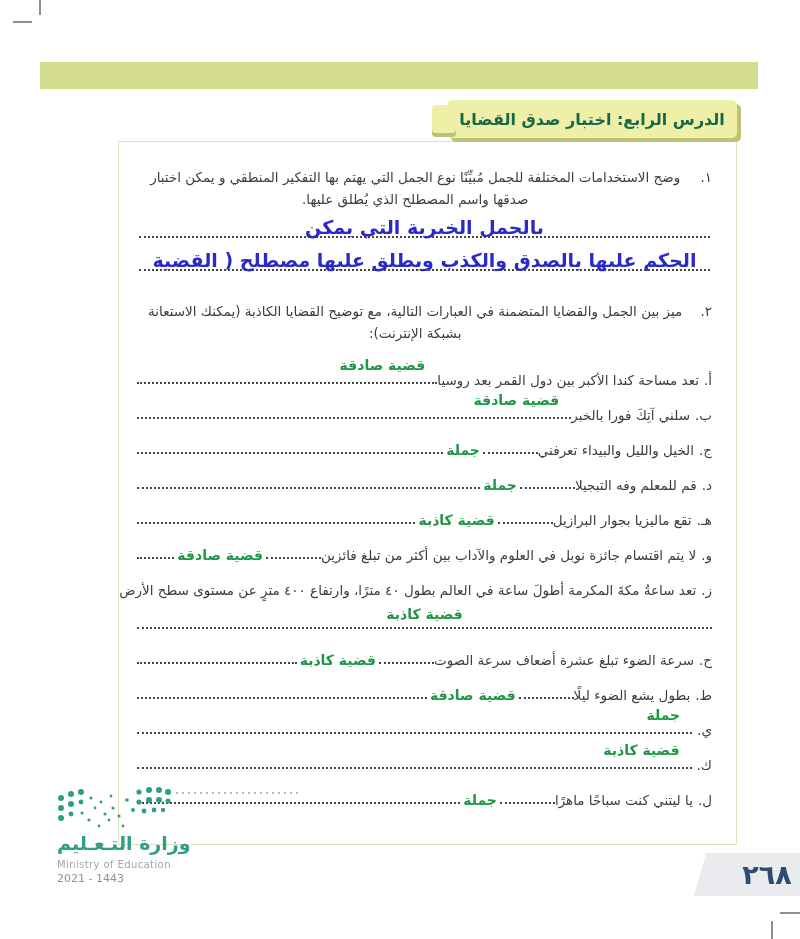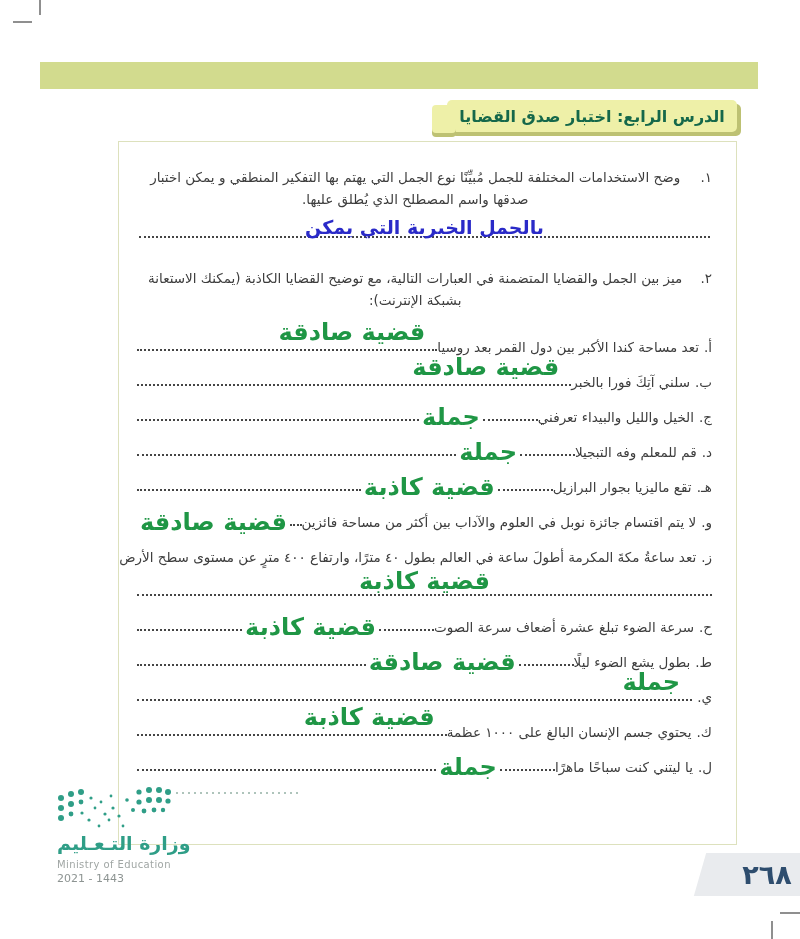--- a/index.html
+++ b/index.html
@@ -6,21 +6,21 @@
   .sheet{
     position:relative;width:800px;height:939px;overflow:hidden;background:#ffffff;
     font-family:"DejaVu Sans","Liberation Sans",sans-serif;
   }
   
   .crop{position:absolute;background:#8f8f8f;}
   
   .green-bar{position:absolute;left:40px;top:62px;width:718px;height:27px;background:var(--bar-green);}
   
   .banner{
-    position:absolute;left:447px;top:100px;width:290px;height:32px;
+    position:absolute;left:447px;top:100px;width:290px;height:38px;
     background:var(--banner-bg);border-radius:5px;box-shadow:4px 4px 0 #bdc173;
     display:flex;align-items:center;justify-content:center;z-index:3;
   }
   .banner::before{
     content:"";position:absolute;left:-15px;top:5px;width:24px;height:28px;
     background:var(--banner-bg);border-radius:4px;box-shadow:0 4px 0 #bdc173;z-index:-1;
   }
   .banner .title{direction:rtl;color:var(--title-green);font-weight:bold;font-size:16px;}
   
   .content-box{
@@ -43,21 +43,21 @@
   
   .items{margin-top:20px;}
   .item-row{
     position:relative;display:flex;align-items:flex-end;direction:rtl;
     color:#3d3d3d;font-size:13.5px;height:24px;margin-bottom:11px;white-space:nowrap;
   }
   .item-label{margin-left:5px;}
   .leader{border-bottom:2px dotted #454545;align-self:flex-end;margin-bottom:4px;height:2px;}
   .leader.before{width:55px;}
   .leader.fill{flex:1 1 auto;position:relative;}
-  .answer{font-weight:bold;color:var(--hw-green);font-size:24px;line-height:20px;}
+  .answer{font-weight:bold;color:var(--hw-green);font-size:14px;line-height:20px;}
   .answer.inline{position:relative;margin:0 3px;bottom:-2px;}
   .answer.raised{position:absolute;right:12px;bottom:7px;}
   .answer.centered{position:absolute;left:50%;transform:translateX(-50%);bottom:3px;}
   
   .logo{position:absolute;left:55px;top:786px;width:300px;height:110px;}
   .logo .wordmark{position:absolute;left:2px;top:46px;color:var(--teal);font-weight:bold;font-size:19px;direction:rtl;}
   .logo .en{position:absolute;left:2px;top:73px;color:#a0a6a4;font-size:10px;letter-spacing:.4px;}
   .logo .year{position:absolute;left:2px;top:86px;color:#8d9492;font-size:11px;}
   
   .badge{
@@ -91,20 +91,26 @@
       <span class="q-number">١.</span>
       <div class="q-text">وضح الاستخدامات المختلفة للجمل مُبيِّنًا نوع الجمل التي يهتم بها التفكير المنطقي و يمكن اختبار صدقها واسم المصطلح الذي يُطلق عليها.</div>
     </div>
 
     <div class="answer-line">
       <span class="leader-abs"></span>
       <div class="hw-content">
         <span class="hw blue">بالجمل الخبرية التي يمكن</span>
       </div>
     </div>
+    <div class="answer-line">
+      <span class="leader-abs"></span>
+      <div class="hw-content">
+        <span class="hw blue">الحكم عليها بالصدق والكذب ويطلق عليها مصطلح ( القضية</span>
+      </div>
+    </div>
 
     <div class="question q2">
       <span class="q-number">٢.</span>
       <div class="q-text">ميز بين الجمل والقضايا المتضمنة في العبارات التالية، مع توضيح القضايا الكاذبة (يمكنك الاستعانة بشبكة الإنترنت):</div>
     </div>
 
     <div class="items">
         <div class="item-row">
           <span class="item-label">أ.</span>
           <span class="item-text">تعد مساحة كندا الأكبر بين دول القمر بعد روسيا</span>
@@ -135,21 +141,21 @@
         </div>
         <div class="item-row">
           <span class="item-label">هـ.</span>
           <span class="item-text">تقع ماليزيا بجوار البرازيل</span>
           <span class="leader before"></span>
           <span class="answer inline">قضية كاذبة</span>
           <span class="leader fill"></span>
         </div>
         <div class="item-row">
           <span class="item-label">و.</span>
-          <span class="item-text">لا يتم اقتسام جائزة نوبل في العلوم والآداب بين أكثر من مساحة فائزين</span>
+          <span class="item-text">لا يتم اقتسام جائزة نوبل في العلوم والآداب بين أكثر من تبلغ فائزين</span>
           <span class="leader before"></span>
           <span class="answer inline">قضية صادقة</span>
           <span class="leader fill"></span>
         </div>
         <div class="item-row">
           <span class="item-label">ز.</span>
           <span class="item-text">تعد ساعةُ مكةَ المكرمة أطولَ ساعة في العالم بطول ٤٠ مترًا، وارتفاع ٤٠٠ مترٍ عن مستوى سطح الأرض</span>
         </div>
         <div class="item-row">
           <span class="leader fill">
@@ -171,21 +177,20 @@
           <span class="leader fill"></span>
         </div>
         <div class="item-row">
           <span class="item-label">ي.</span>
           <span class="leader fill">
             <span class="answer raised">جملة</span>
           </span>
         </div>
         <div class="item-row">
           <span class="item-label">ك.</span>
-          <span class="item-text">يحتوي جسم الإنسان البالغ على ١٠٠٠ عظمة</span>
           <span class="leader fill">
             <span class="answer raised">قضية كاذبة</span>
           </span>
         </div>
         <div class="item-row">
           <span class="item-label">ل.</span>
           <span class="item-text">يا ليتني كنت سباحًا ماهرًا</span>
           <span class="leader before"></span>
           <span class="answer inline">جملة</span>
           <span class="leader fill"></span>

